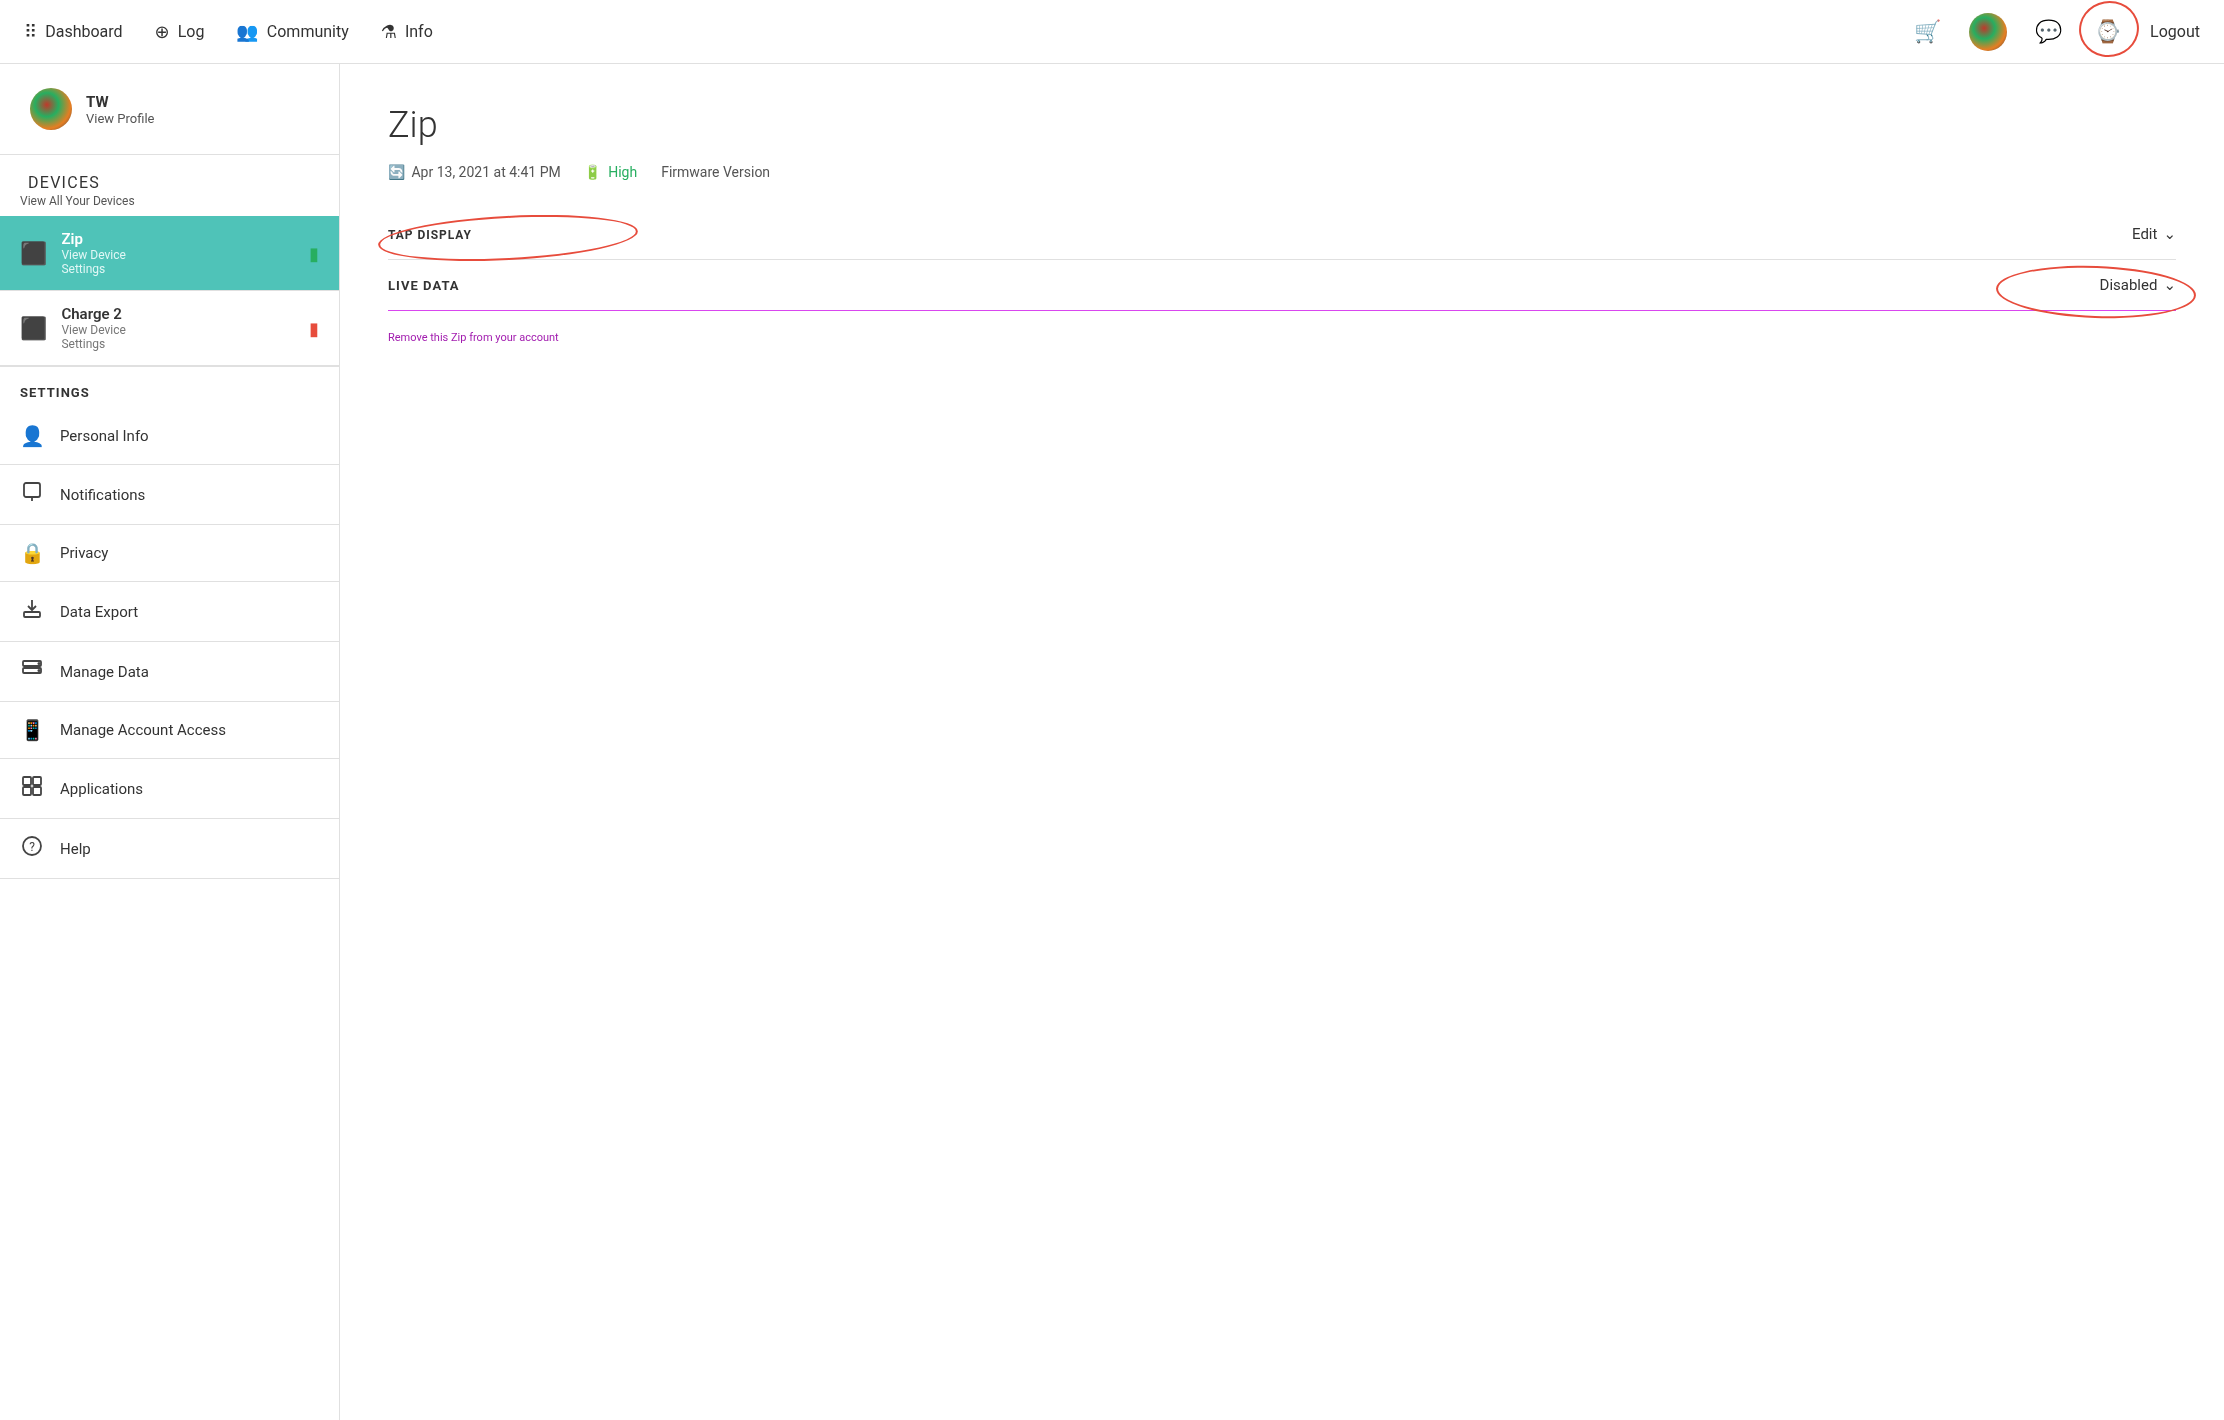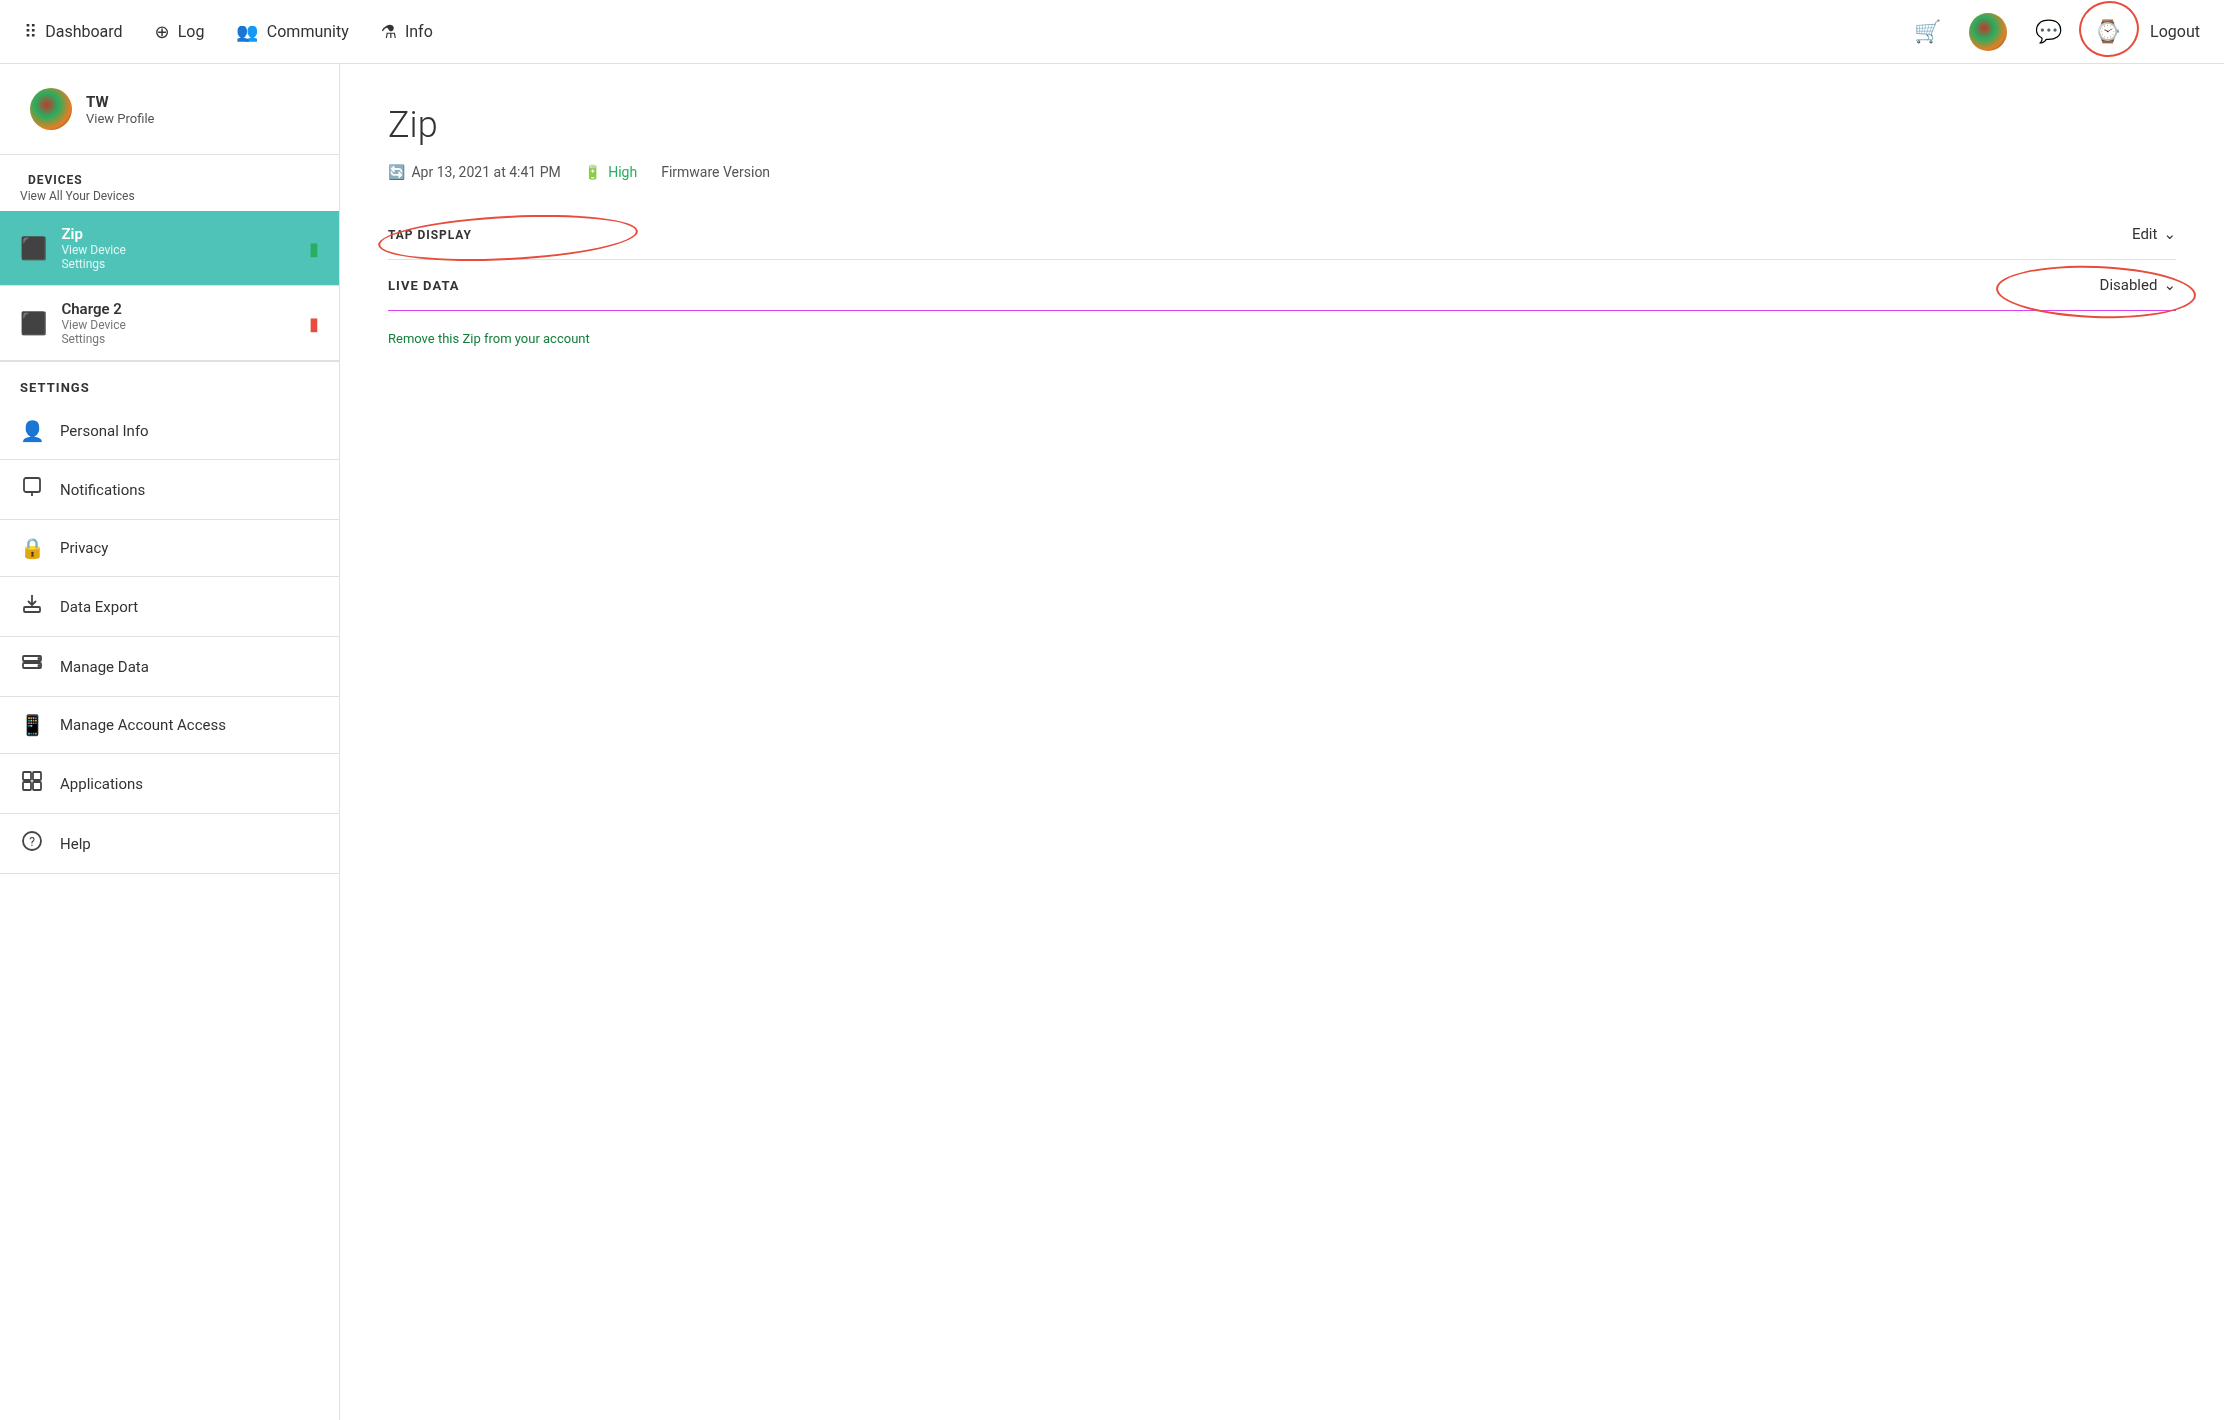--- a/index.html
+++ b/index.html
@@ -106,22 +106,22 @@
     }
     .profile-info .profile-link {
       font-size: 13px;
       color: #555;
     }
 
     .sidebar-section-header {
       padding: 18px 20px 8px 20px;
     }
     .sidebar-section-title {
-      font-size: 12px;
-      font-weight: 700;
+      font-size: 16px;
+      font-weight: 400;
       letter-spacing: 0.08em;
       color: #333;
       text-transform: uppercase;
       padding-left: 8px;
     }
     .sidebar-section-link {
       font-size: 12px;
       color: #555;
       display: block;
       margin-top: 2px;
@@ -260,22 +260,22 @@
     .live-data-status {
       display: flex;
       align-items: center;
       gap: 6px;
       font-size: 15px;
       color: #333;
       cursor: pointer;
     }
 
     .remove-link {
-      color: #15803d;
-      font-size: 13px;
+      color: #a21caf;
+      font-size: 11px;
       cursor: pointer;
       margin-top: 20px;
       display: inline-block;
     }
 
     
     .content-area {
       position: relative;
     }
 

